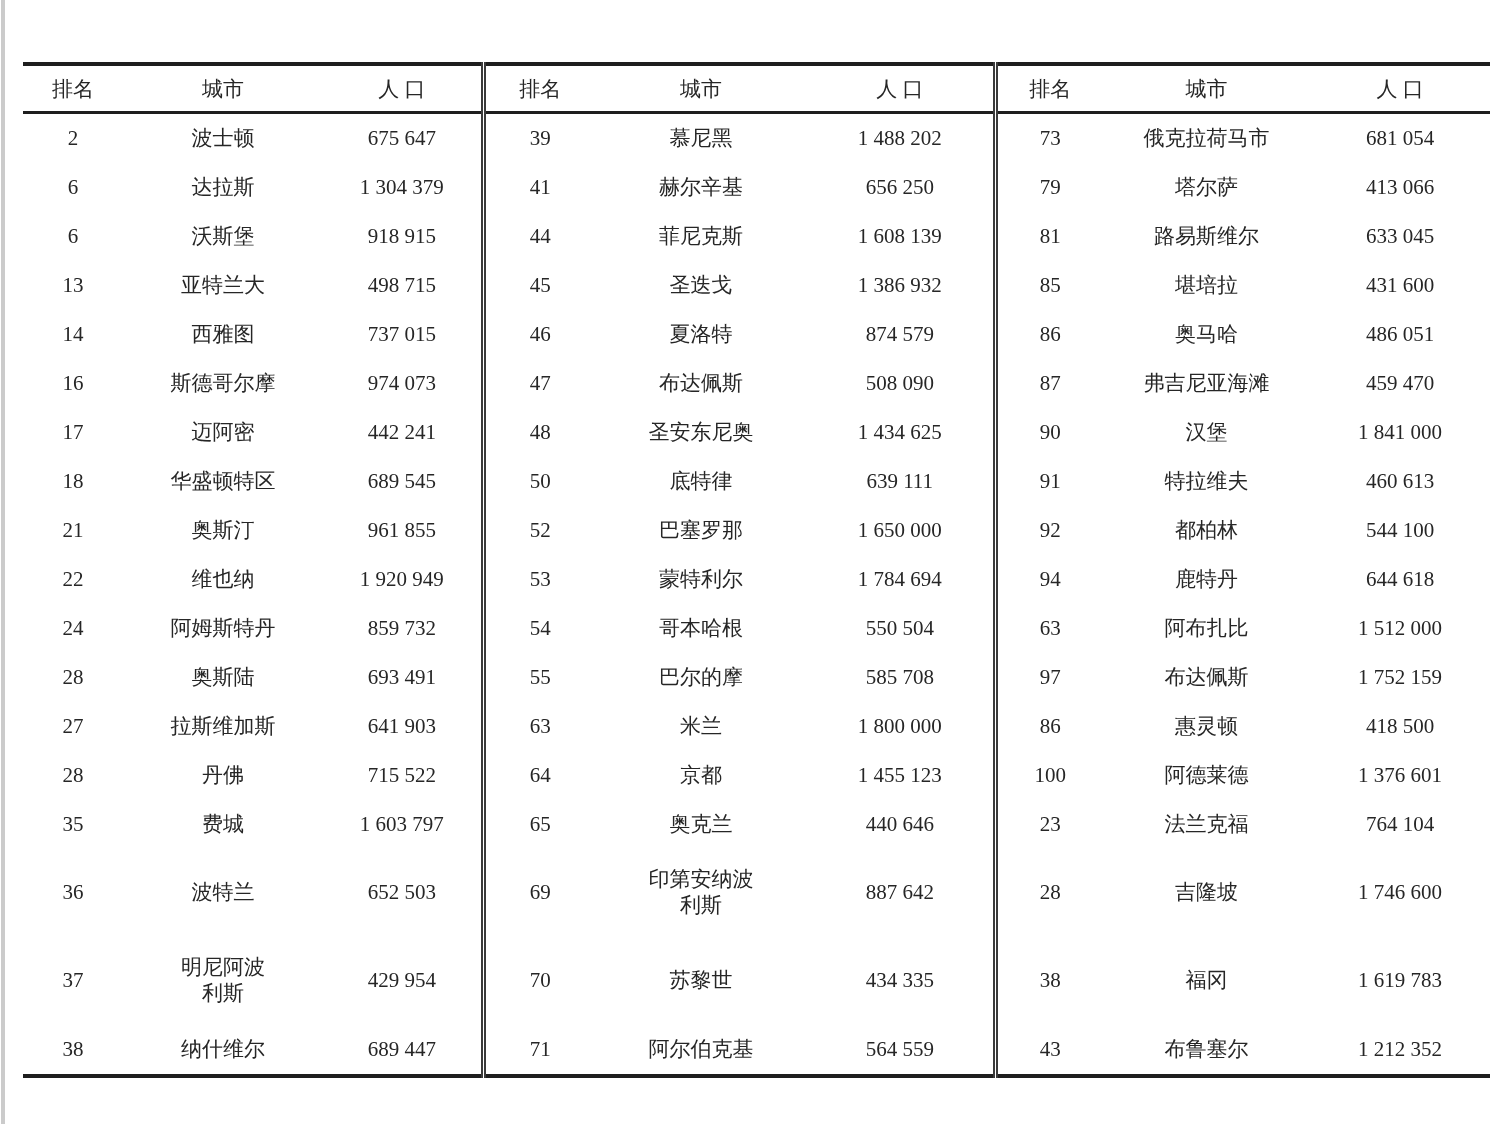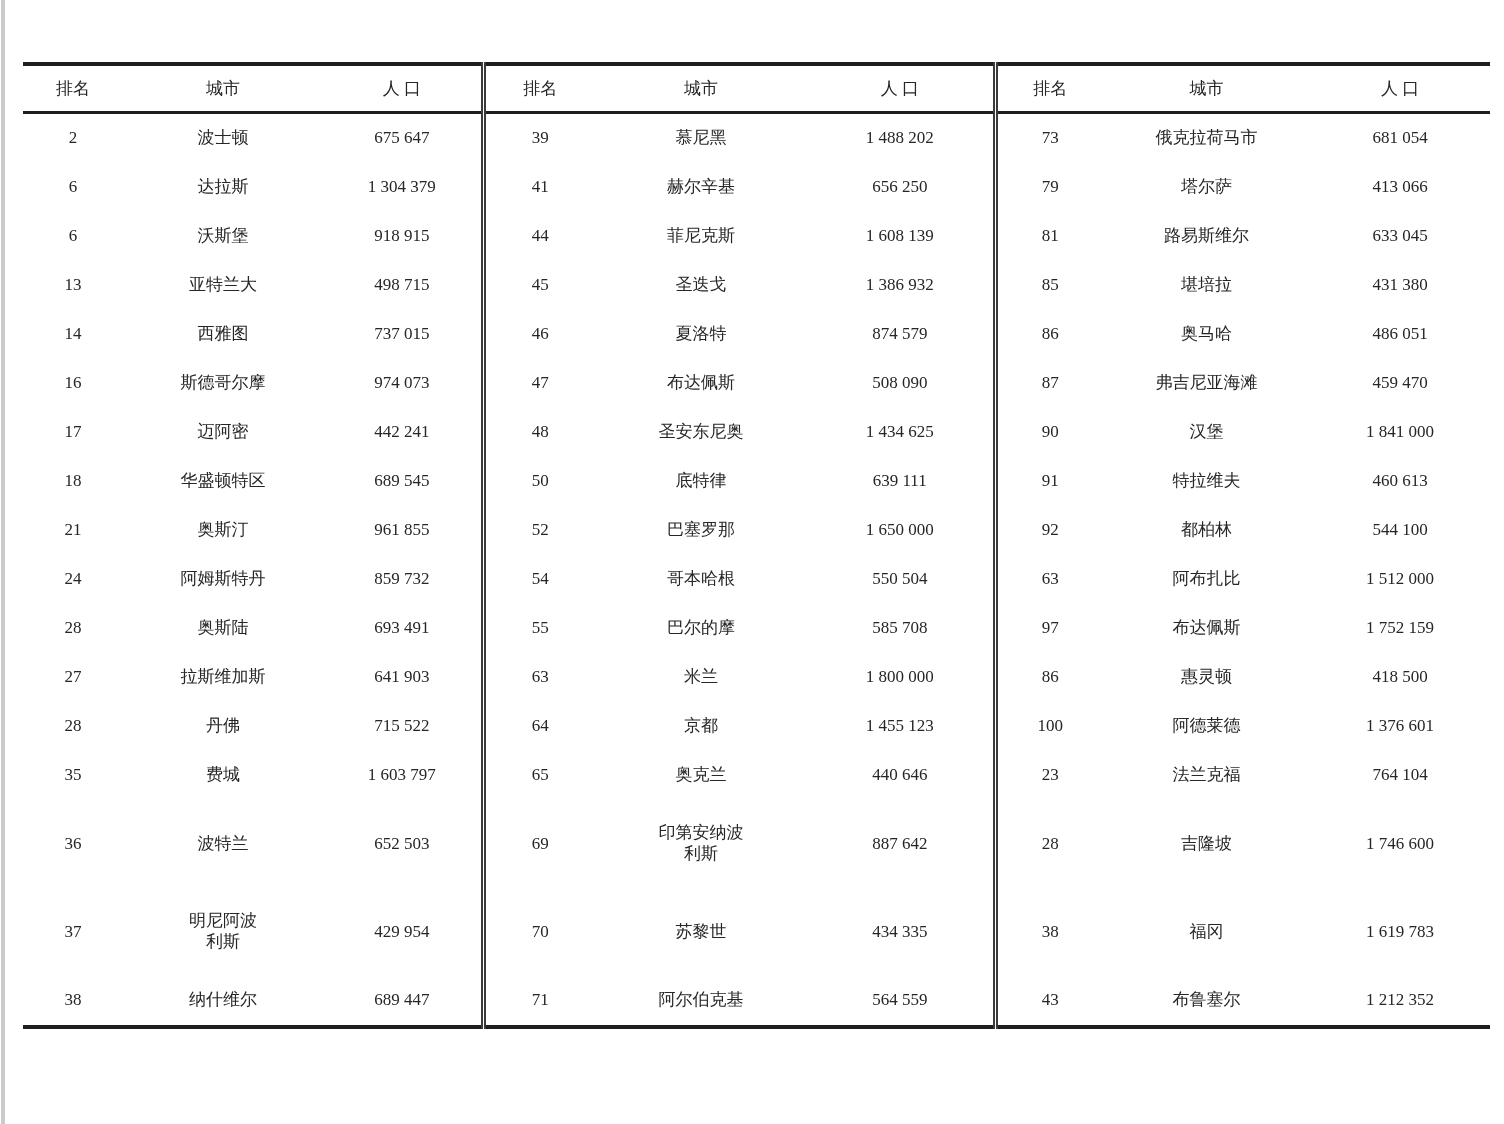--- a/index.html
+++ b/index.html
@@ -25,21 +25,21 @@
   }
   table.city-table {
     position: absolute;
     left: 23px;
     top: 62px;
     width: 1467px;
     border-collapse: collapse;
     table-layout: fixed;
     border-top: 4px solid #1e1e1e;
     border-bottom: 4px solid #1e1e1e;
-    font-size: 17px;
+    font-size: 21px;
   }
   thead th {
     height: 45px;
     font-weight: normal;
     text-align: center;
     vertical-align: middle;
     border-bottom: 3px solid #1e1e1e;
     padding: 0;
   }
   tbody td {
@@ -125,21 +125,21 @@
       </tr>
       <tr>
         <td class="rank">13</td>
         <td class="city">亚特兰大</td>
         <td class="pop sep">498 715</td>
         <td class="rank">45</td>
         <td class="city">圣迭戈</td>
         <td class="pop sep">1 386 932</td>
         <td class="rank">85</td>
         <td class="city">堪培拉</td>
-        <td class="pop">431 380</td>
+        <td class="pop">431 600</td>
       </tr>
       <tr>
         <td class="rank">14</td>
         <td class="city">西雅图</td>
         <td class="pop sep">737 015</td>
         <td class="rank">46</td>
         <td class="city">夏洛特</td>
         <td class="pop sep">874 579</td>
         <td class="rank">86</td>
         <td class="city">奥马哈</td>
@@ -181,20 +181,31 @@
       <tr>
         <td class="rank">21</td>
         <td class="city">奥斯汀</td>
         <td class="pop sep">961 855</td>
         <td class="rank">52</td>
         <td class="city">巴塞罗那</td>
         <td class="pop sep">1 650 000</td>
         <td class="rank">92</td>
         <td class="city">都柏林</td>
         <td class="pop">544 100</td>
+      </tr>
+      <tr>
+        <td class="rank">22</td>
+        <td class="city">维也纳</td>
+        <td class="pop sep">1 920 949</td>
+        <td class="rank">53</td>
+        <td class="city">蒙特利尔</td>
+        <td class="pop sep">1 784 694</td>
+        <td class="rank">94</td>
+        <td class="city">鹿特丹</td>
+        <td class="pop">644 618</td>
       </tr>
       <tr>
         <td class="rank">24</td>
         <td class="city">阿姆斯特丹</td>
         <td class="pop sep">859 732</td>
         <td class="rank">54</td>
         <td class="city">哥本哈根</td>
         <td class="pop sep">550 504</td>
         <td class="rank">63</td>
         <td class="city">阿布扎比</td>

